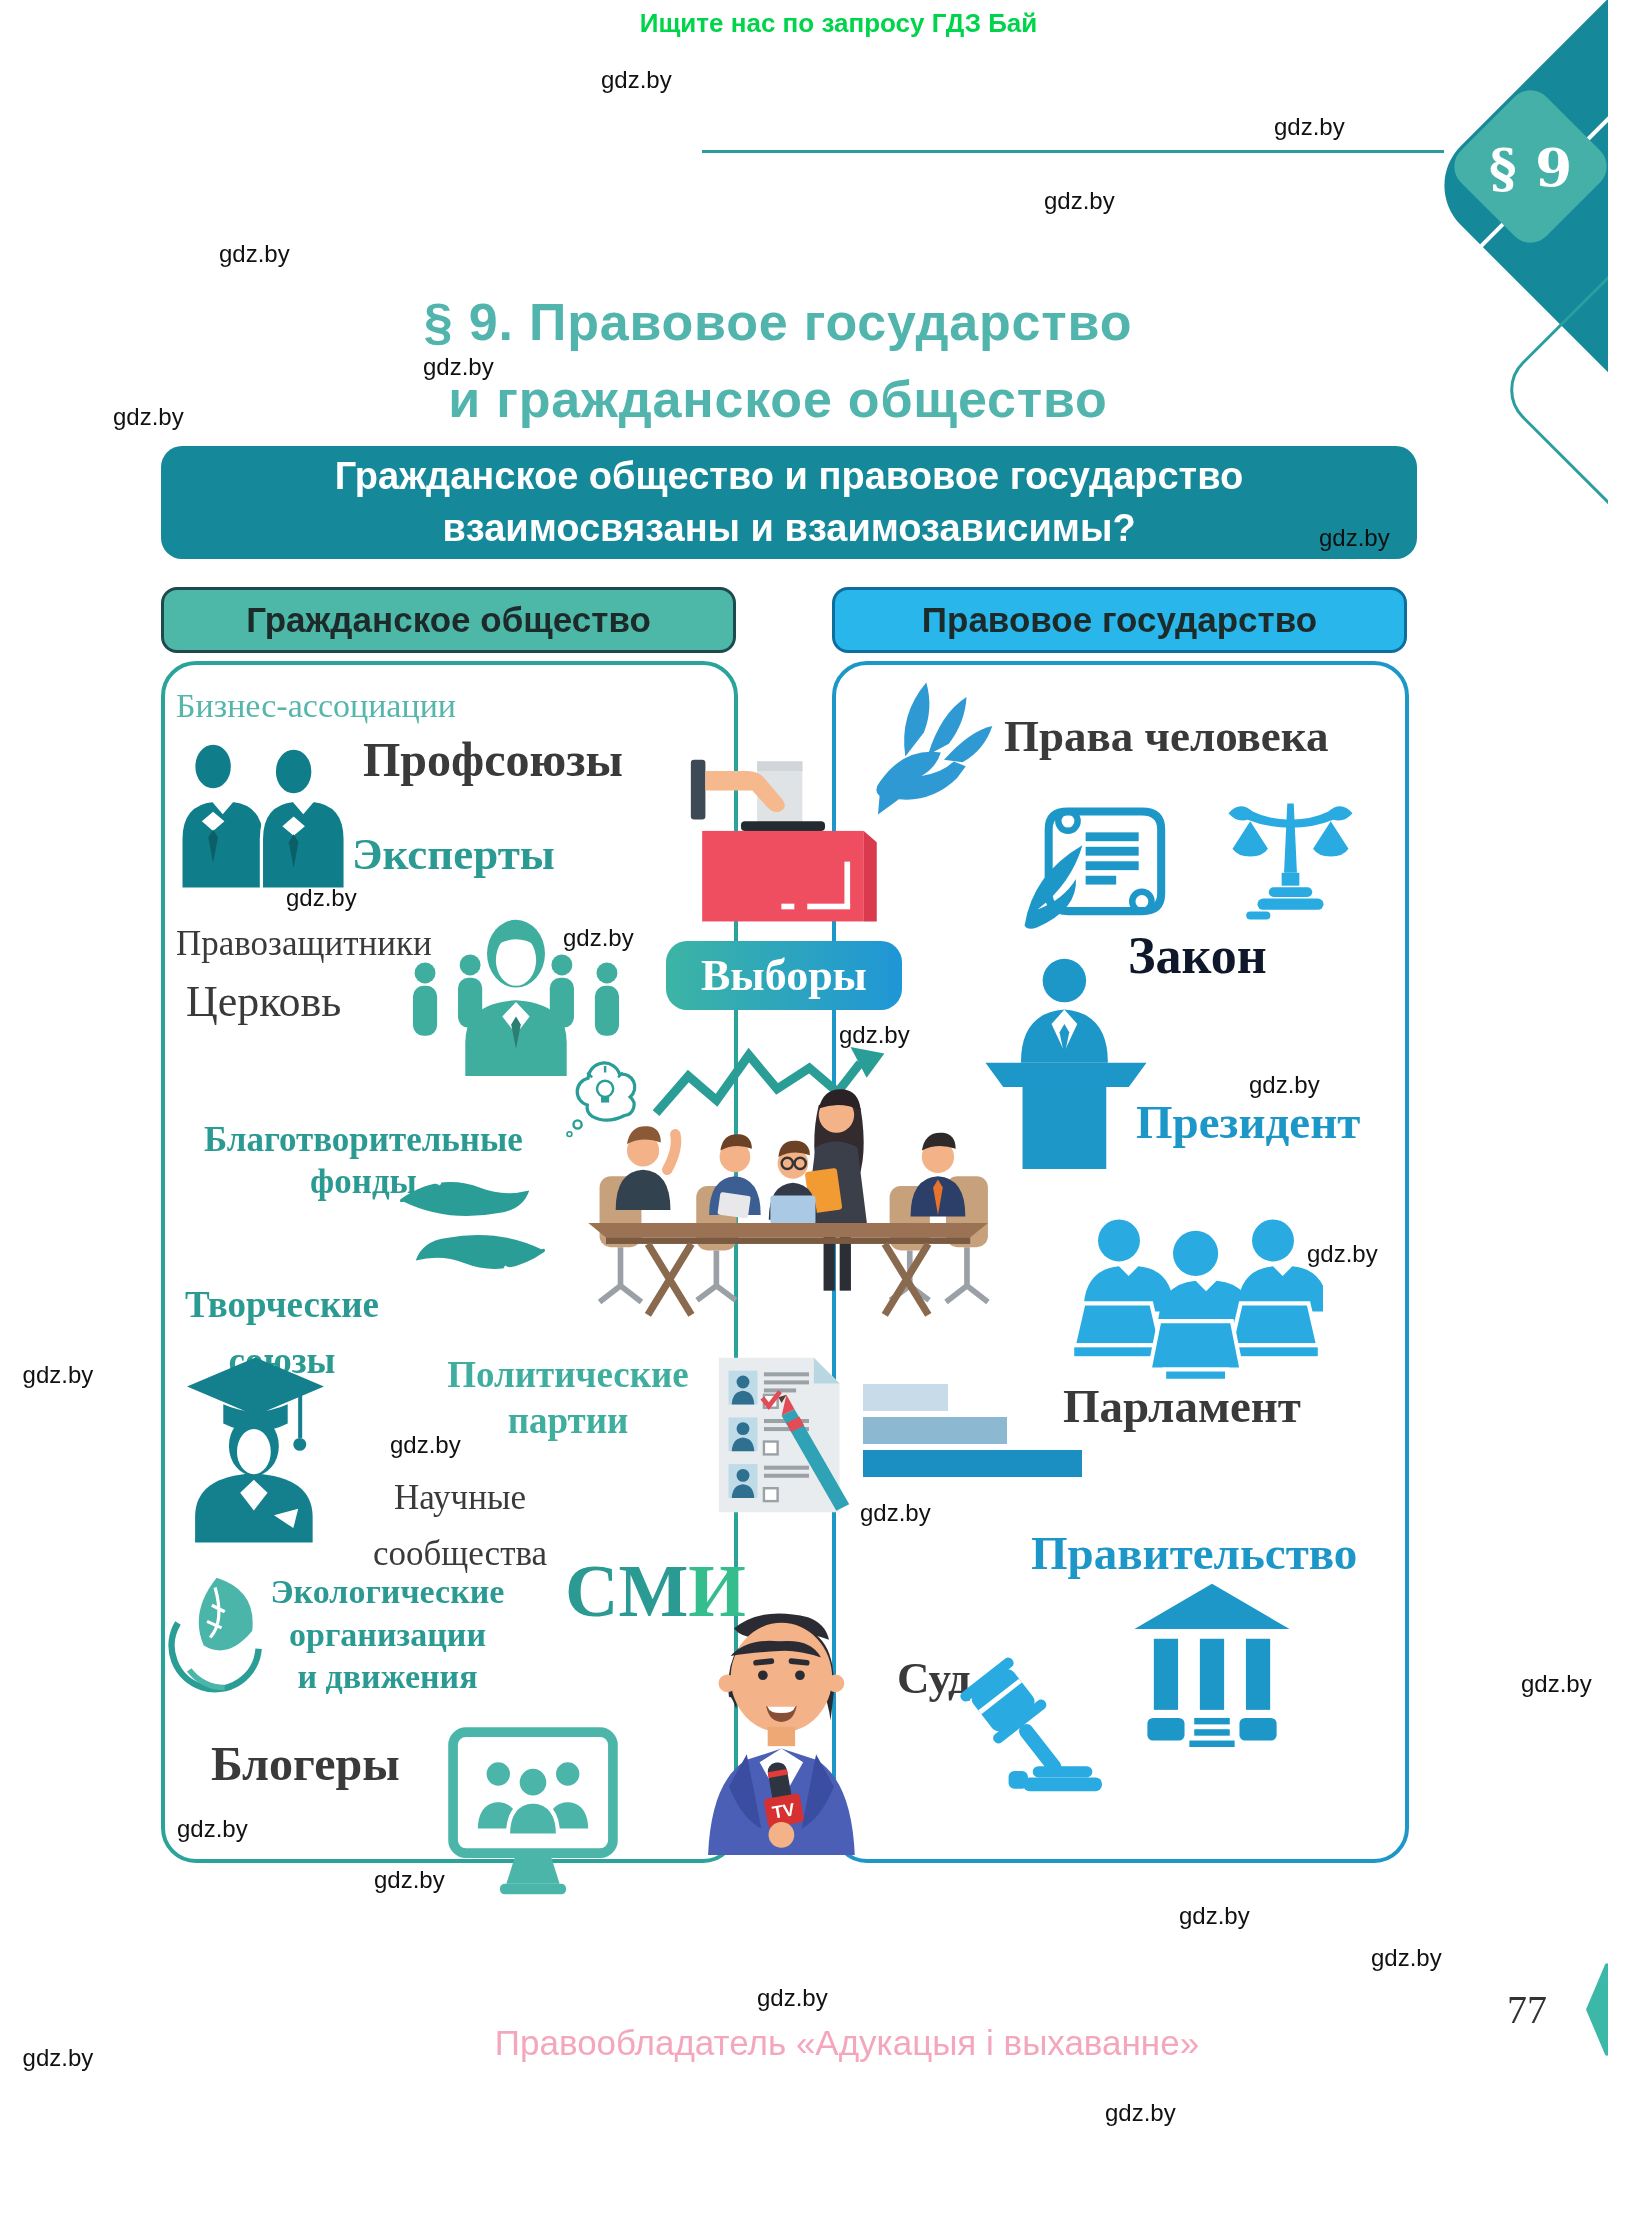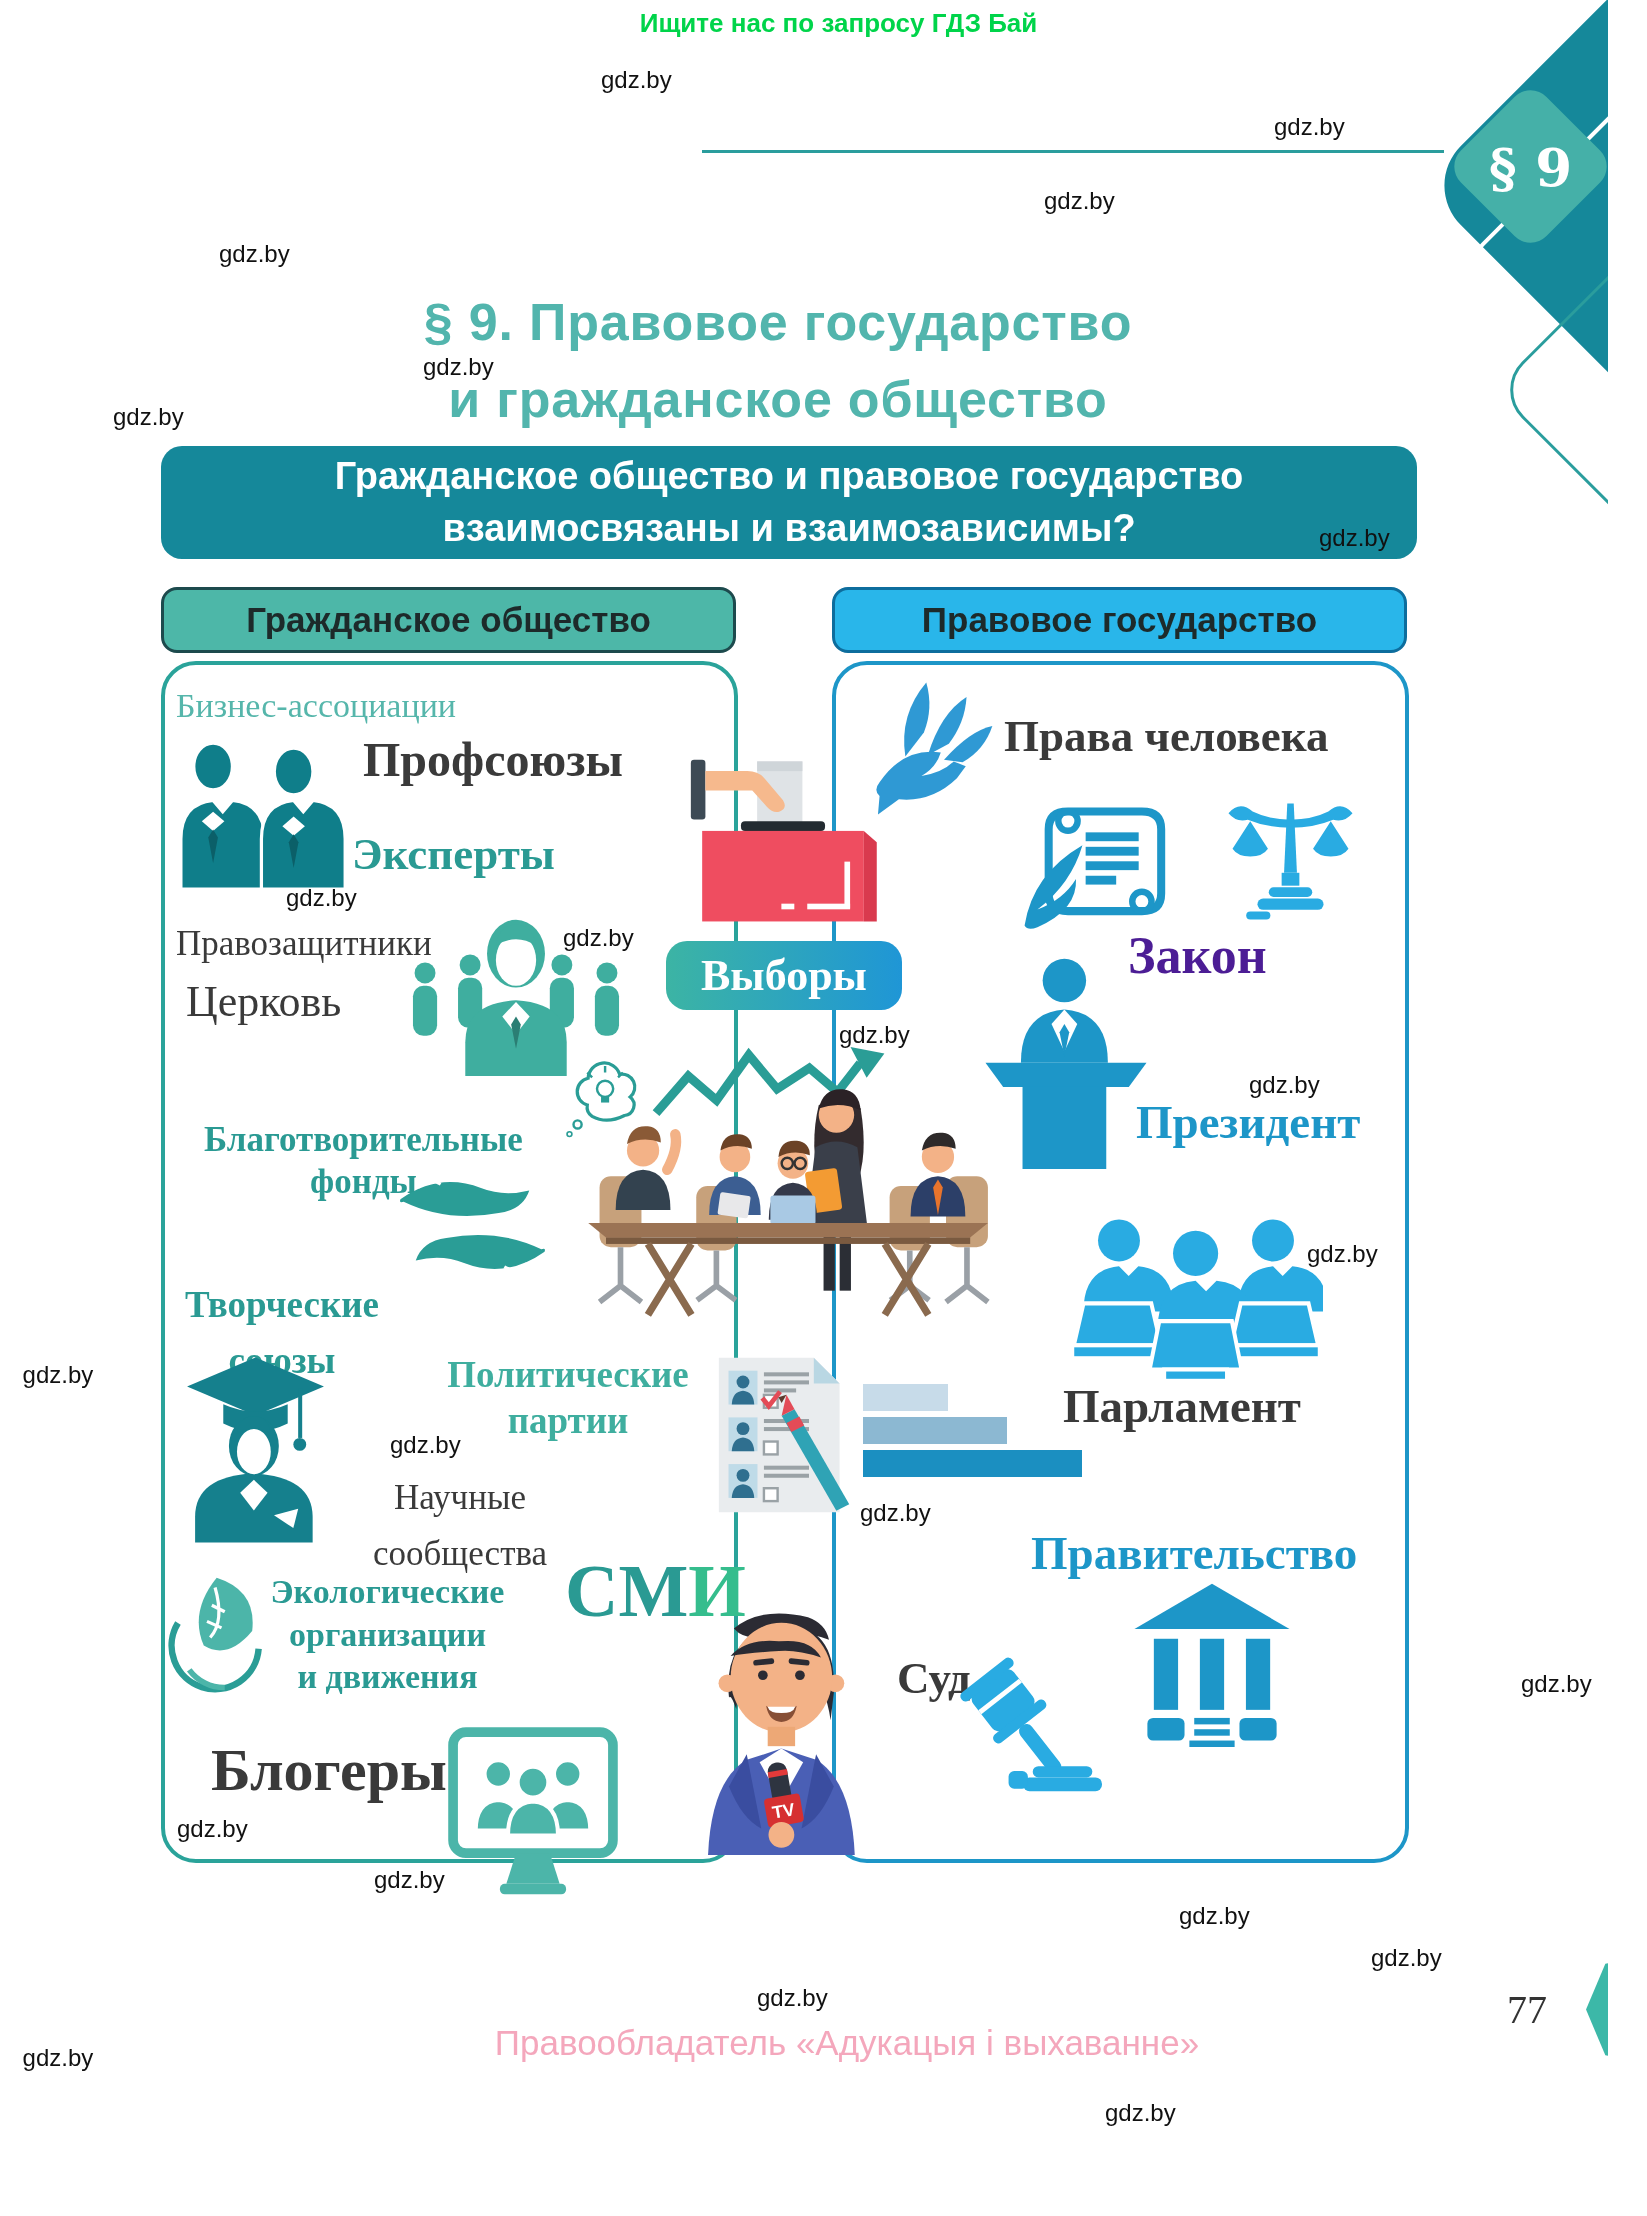--- a/index.html
+++ b/index.html
@@ -18,21 +18,21 @@
   .title{position:absolute;left:274px;width:1008px;text-align:center;
          font:bold 52px "Liberation Sans",sans-serif;color:#52b5ad;letter-spacing:0.8px;}
   .banner{position:absolute;left:161px;top:446px;width:1256px;height:113px;background:#15889a;
           border-radius:21px;display:flex;flex-direction:column;align-items:center;justify-content:center;}
   .banner div{font:bold 38px "Liberation Sans",sans-serif;color:#ffffff;line-height:1.35;}
   .colhead{position:absolute;top:587px;height:60px;border-radius:16px;display:flex;align-items:center;
            justify-content:center;font:bold 35px "Liberation Sans",sans-serif;color:#1d2a2a;text-align:center;}
   .panel{position:absolute;top:661px;height:1194px;border-radius:35px;background:transparent;}
   .st{font-family:"Liberation Serif","DejaVu Serif",serif;position:absolute;white-space:nowrap;}
   .teal{color:#2a9a93;} .tealL{color:#56b6ab;} .dark{color:#3a3a3a;}
-  .blue{color:#1d96c8;} .blueL{color:#4c1d95;}
+  .blue{color:#1d96c8;} .blueL{color:#0f172a;}
   .ctr{text-align:center;white-space:normal;}
   .vybory{position:absolute;left:666px;top:941px;width:236px;height:69px;border-radius:21px;
           background:linear-gradient(90deg,#3cb4a4,#1f96d6);display:flex;align-items:center;justify-content:center;
           font:bold 44px "Liberation Serif",serif;color:#fff;}
   .bar{position:absolute;height:27px;}
   .pink{position:absolute;left:379px;top:2023px;width:936px;text-align:center;
         font:35px "Liberation Sans",sans-serif;color:#f4a7bc;}
   .pagenum{position:absolute;left:1507px;top:1986px;font:40px "Liberation Serif",serif;color:#333;}
   .links{position:absolute;left:419px;top:2176px;width:807px;text-align:center;
          font:27.4px "Liberation Sans",sans-serif;color:#2442d8;}
@@ -165,21 +165,21 @@
   <div class="st teal ctr" style="left:226px;top:1571px;width:323px;font-size:34px;font-weight:bold;line-height:1.25;">
     <span>Экологические</span><br>
     <span>организации</span><br>
     <span>и движения</span>
   </div>
 
   <div class="st" style="left:565px;top:1549px;font-size:74px;font-weight:bold;">
     <span class="teal">СМ</span><span style="color:#35bd8d;">И</span>
   </div>
 
-  <div class="st dark" style="left:211px;top:1736px;font-size:60px;font-weight:bold;">Блогеры</div>
+  <div class="st dark" style="left:211px;top:1736px;font-size:48px;font-weight:bold;">Блогеры</div>
 
   <svg class="abs" style="left:445px;top:1724px;" width="176" height="176" viewBox="0 0 218 218">
     <rect x="10" y="10" width="198" height="150" rx="16" fill="#fff" stroke="#4cb5a9" stroke-width="12"></rect>
     <g fill="#4cb5a9" stroke="#fff" stroke-width="5">
       <circle cx="66" cy="62" r="17"></circle>
         <path d="M38,132 q0,-36 28,-38 q28,2 28,38 z"></path>
       <circle cx="152" cy="62" r="17"></circle>
         <path d="M124,132 q0,-36 28,-38 q28,2 28,38 z"></path>
       <circle cx="109" cy="72" r="19"></circle>
         <path d="M78,138 q0,-40 31,-42 q31,2 31,42 z"></path>

